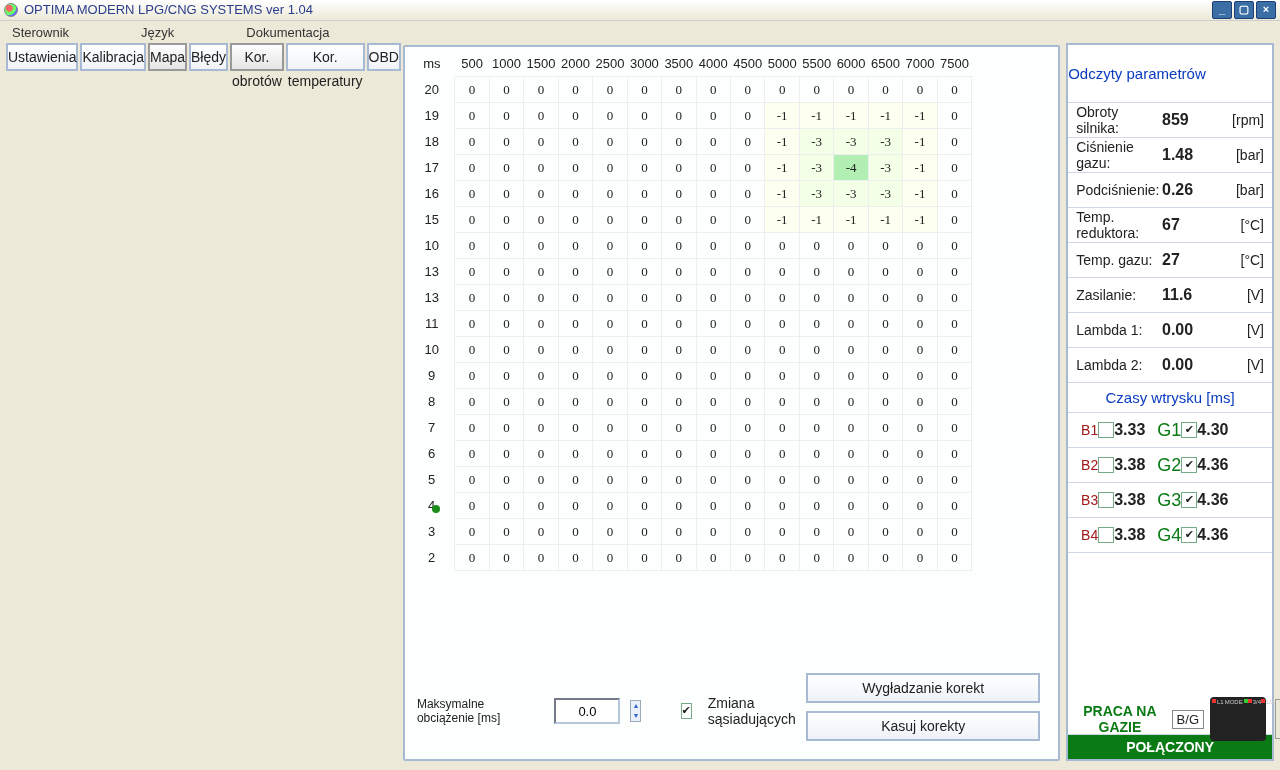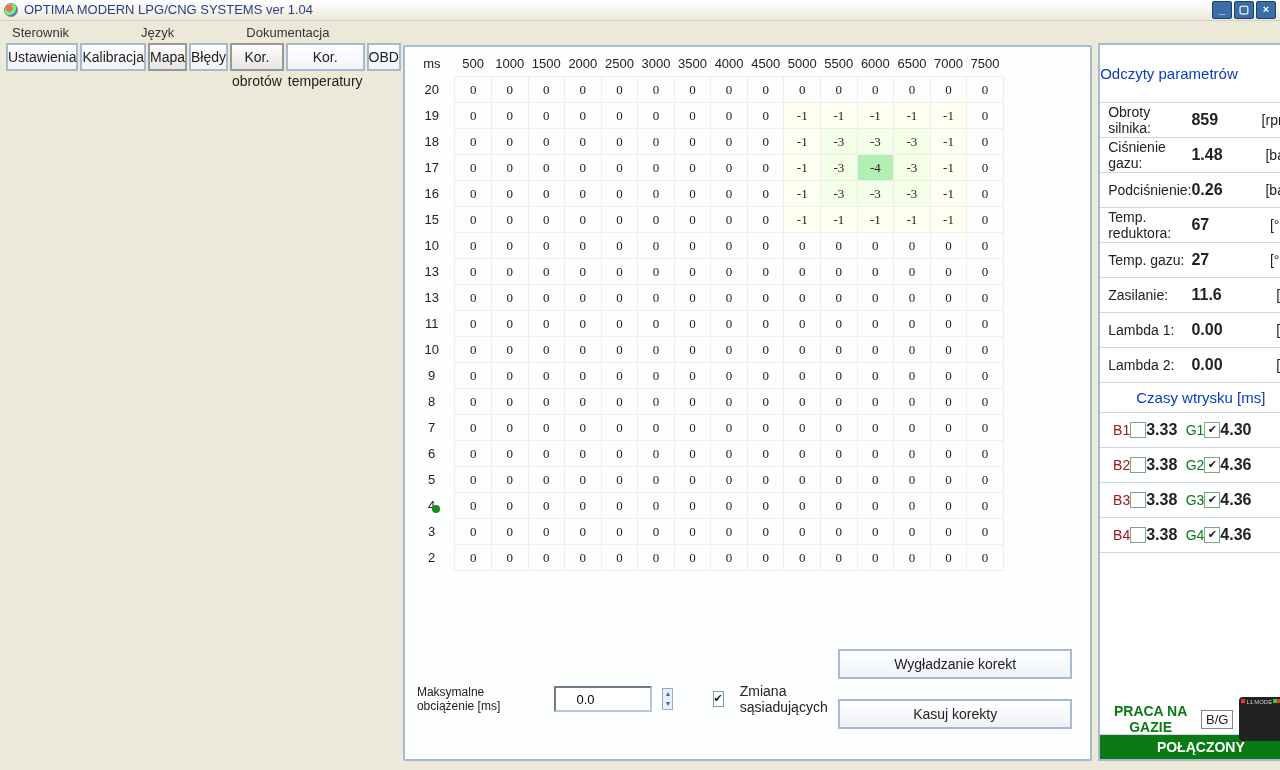--- a/index.html
+++ b/index.html
@@ -19,36 +19,36 @@
 .tabbtn.active{background:linear-gradient(#fdfdfd,#e5e5e5);border-color:#999}
 .grid-wrap{border:2px solid #a8b9d4;border-radius:2px;padding:2px 2px 4px 2px;background:#fdfefe;margin-top:2px;flex:1;display:flex;flex-direction:column;box-sizing:border-box}
 table.grid{border-collapse:collapse;table-layout:fixed;width:99%;margin:2px 0 0 2px;font-size:13px}
 table.grid th,table.grid td{text-align:center;height:25px;border:1px solid #eee;padding:0;font-weight:normal}
 table.grid th{border:none;font-weight:normal;font-size:13px}
 table.grid td{font-family:Tahoma}
 .rowhdr{border:none!important;font-weight:normal;background:transparent;padding-right:6px}
 .corner{font-weight:normal}
 .dotmarker{display:inline-block;width:8px;height:8px;border-radius:50%;background:#1a8c1a;position:absolute;margin-left:4px;margin-top:7px}
 .bottombar{display:flex;align-items:center;padding:20px 10px 6px 10px;gap:10px}
-.numbox{width:54px;height:22px;border:2px inset #b8c6da;text-align:left;padding:0 20px;font-size:13px;background:#fff}
+.numbox{width:54px;height:22px;border:2px inset #b8c6da;text-align:center;padding:0 4px;font-size:13px;background:#fff}
 .spin{width:14px;height:20px;display:inline-flex;flex-direction:column;border:1px solid #9ab}
 .spin div{flex:1;font-size:7px;line-height:9px;text-align:center;background:#eaf0fa;color:#36c}
 .chk{width:14px;height:14px;border:1px solid #7a8;background:#fff;display:inline-block;text-align:center;font-size:11px;line-height:12px;color:#222}
-.bigbtn{width:230px;height:26px;border:2px solid #a8b9d4;background:linear-gradient(#fff,#eef2f8);font-size:14px;display:flex;align-items:center;justify-content:center;margin-bottom:20px}
+.bigbtn{width:230px;height:26px;border:2px solid #a8b9d4;background:linear-gradient(#fff,#eef2f8);font-size:14px;display:flex;align-items:center;justify-content:center;margin-bottom:8px}
 .btncol{margin-left:auto;padding-right:6px}
 .side-top{border:2px solid #a8b9d4;background:#fff;flex:1;display:flex;flex-direction:column}
 .side-title{color:#0a3cc0;font-size:15px;text-align:left;padding:20px 0;border-bottom:1px solid #d0d8e6}
 .param-row{display:flex;align-items:center;padding:0 8px;height:34px;border-bottom:1px solid #d0d8e6;font-size:14px}
 .param-row .lab{flex:1}
 .param-row .val{font-weight:bold;font-size:16px;min-width:60px;text-align:left}
 .param-row .unit{width:42px;text-align:right;color:#222}
 .inj-title{color:#0a3cc0;font-size:15px;text-align:center;padding:6px 0;border-bottom:1px solid #d0d8e6}
 .inj-row{display:flex;align-items:center;height:34px;padding:0 8px;gap:0;border-bottom:1px solid #d0d8e6}
 .inj-row .blab{color:#a01818;font-size:14px;width:22px;text-align:right}
-.inj-row .glab{color:#0a7a14;font-size:14px;width:24px;text-align:right;margin-left:3px}
+.inj-row .glab{color:#0a7a14;font-size:18px;width:24px;text-align:right;margin-left:12px}
 .inj-row .ival{font-weight:bold;font-size:16px}
 .statusrow{display:flex;align-items:center;height:30px;padding:0 6px;border-bottom:1px solid #d0d8e6;gap:6px}
 .status-text{color:#0a7a14;font-weight:bold;font-size:14px;flex:1;text-align:center}
 .bgbtn{padding:1px 4px;border:1px solid #888;background:#fff;font-size:13px}
 .devbox{width:56px;height:44px;background:#222;border-radius:4px;color:#ccc;font-size:6px;position:relative;display:flex;flex-direction:row;padding:2px;box-sizing:border-box}
 .connrow{background:#0a7a14;color:#fff;text-align:center;font-size:14px;font-weight:bold;height:22px;line-height:22px;border:1px solid #0a7a14}
 .cell-neg1{background:#fdfff0}
 .cell-neg3{background:#f4ffe8}
 .cell-neg4{background:#b2efb2}
 .emptycell{flex:1}

